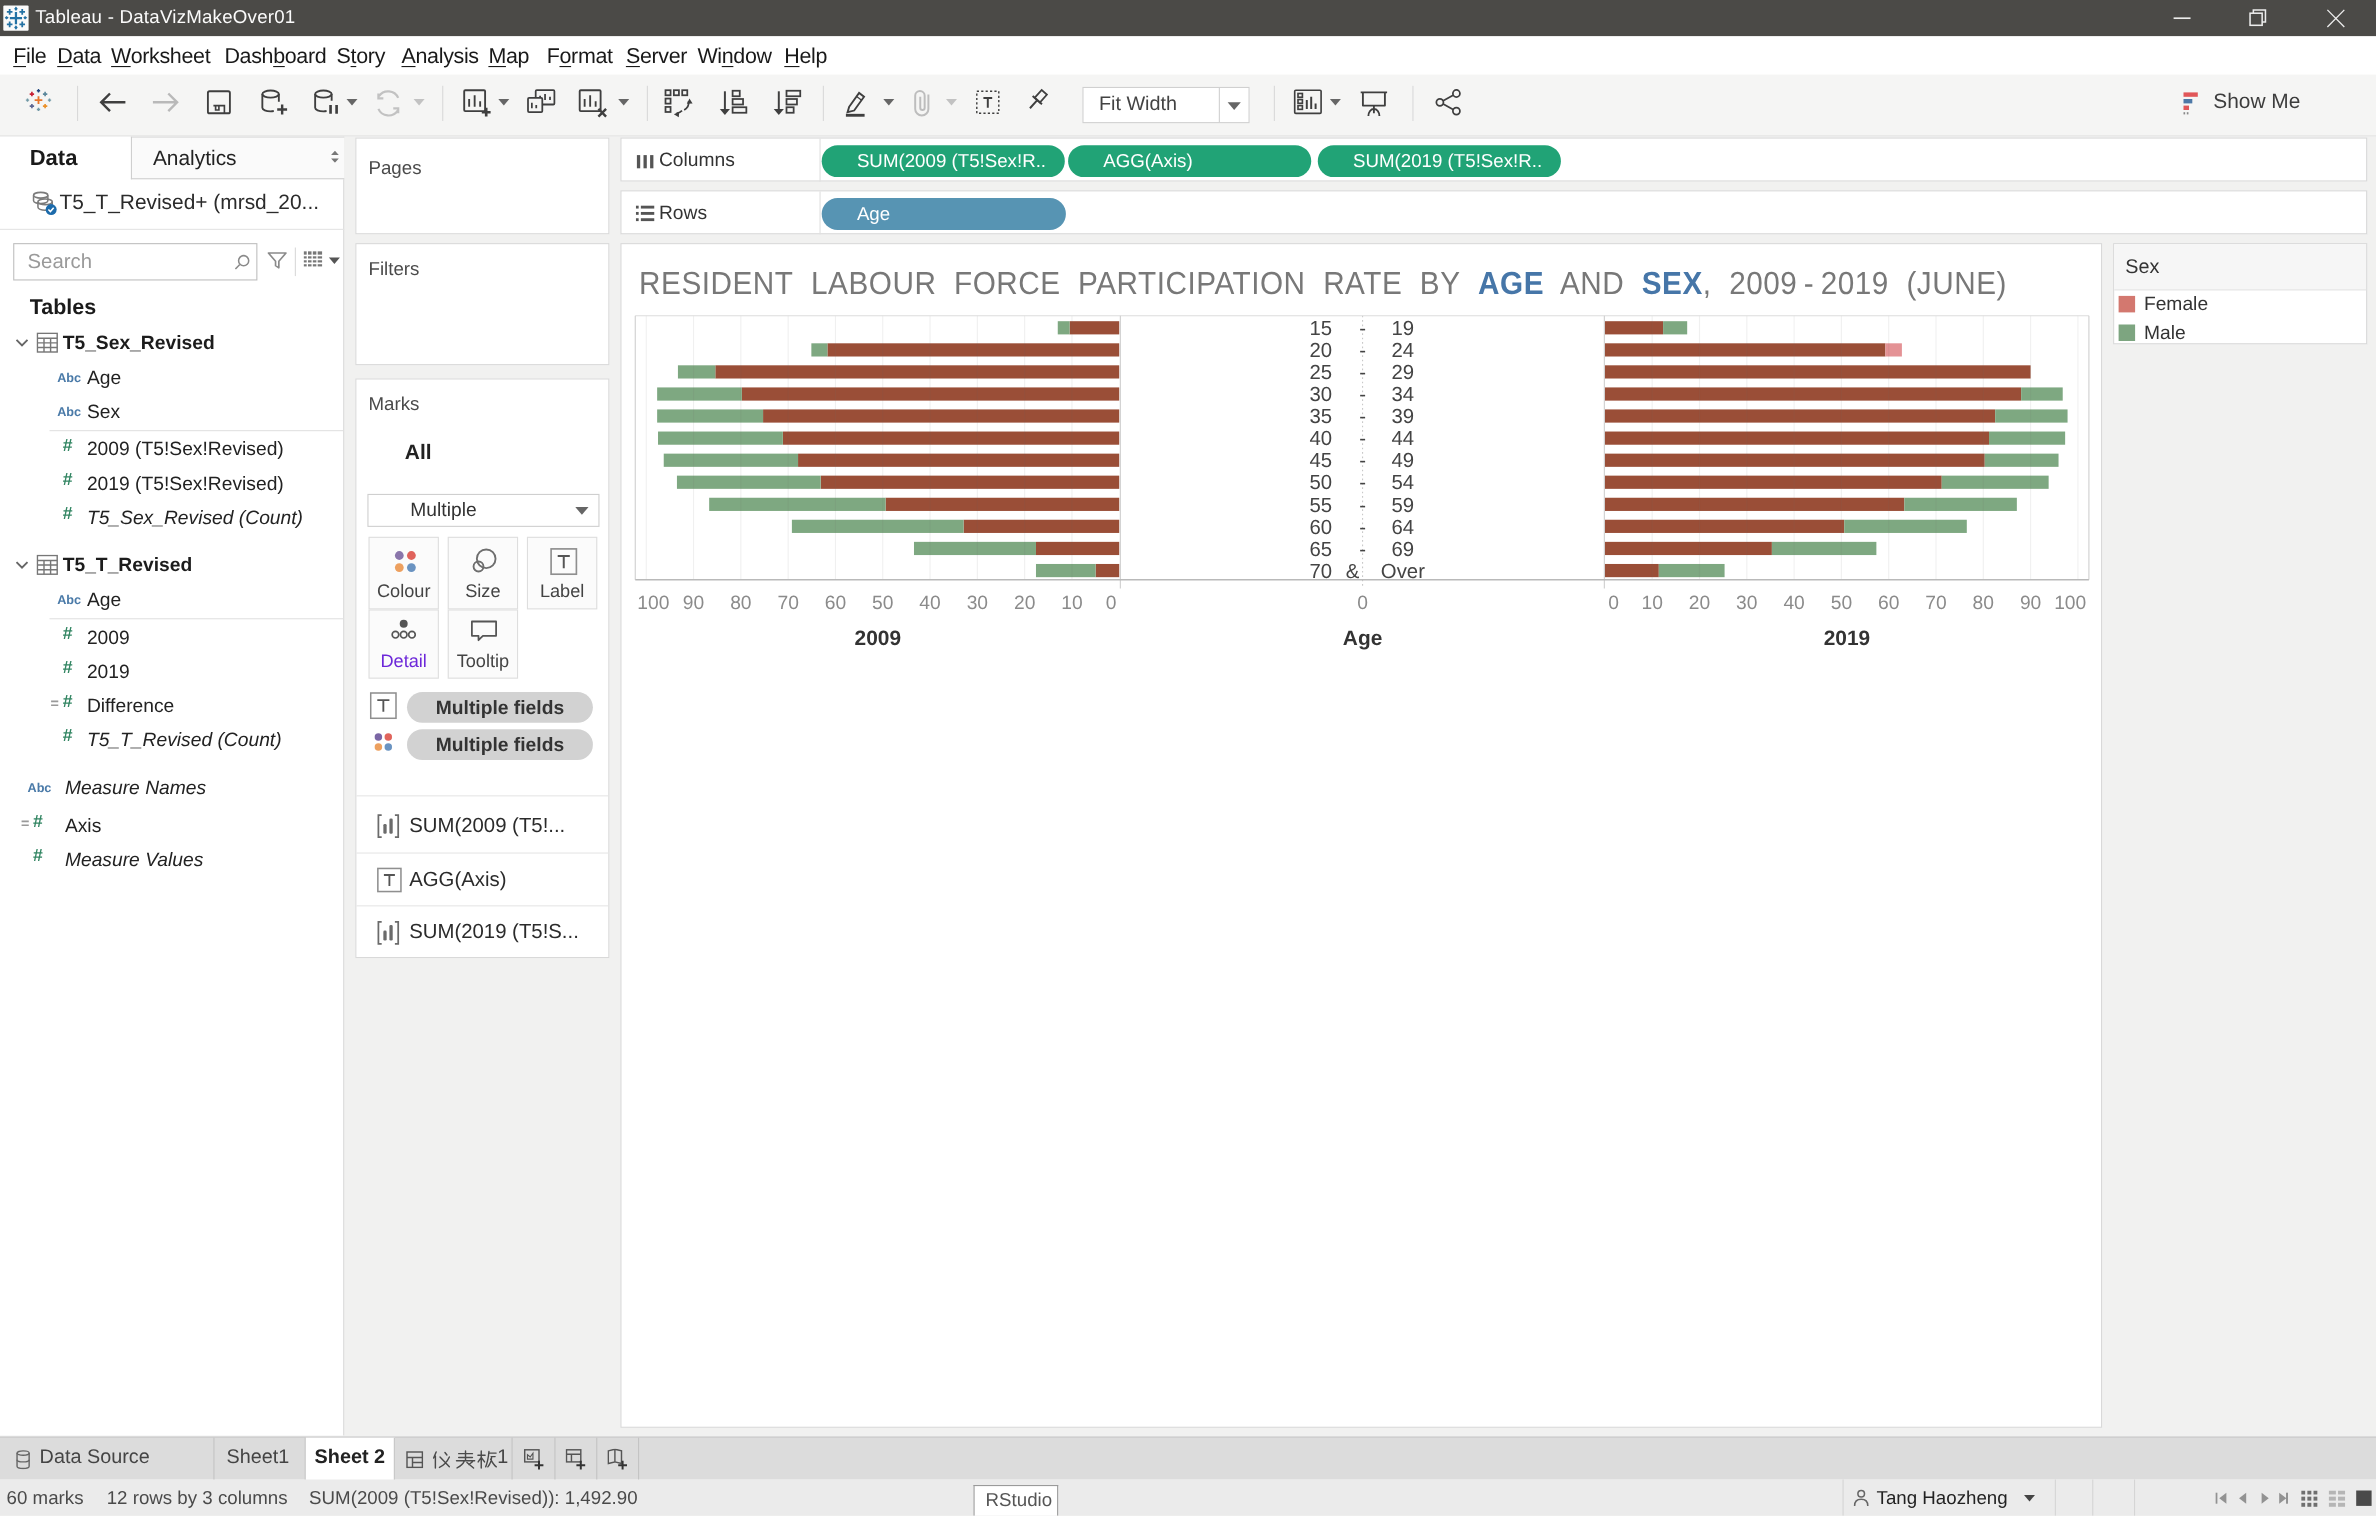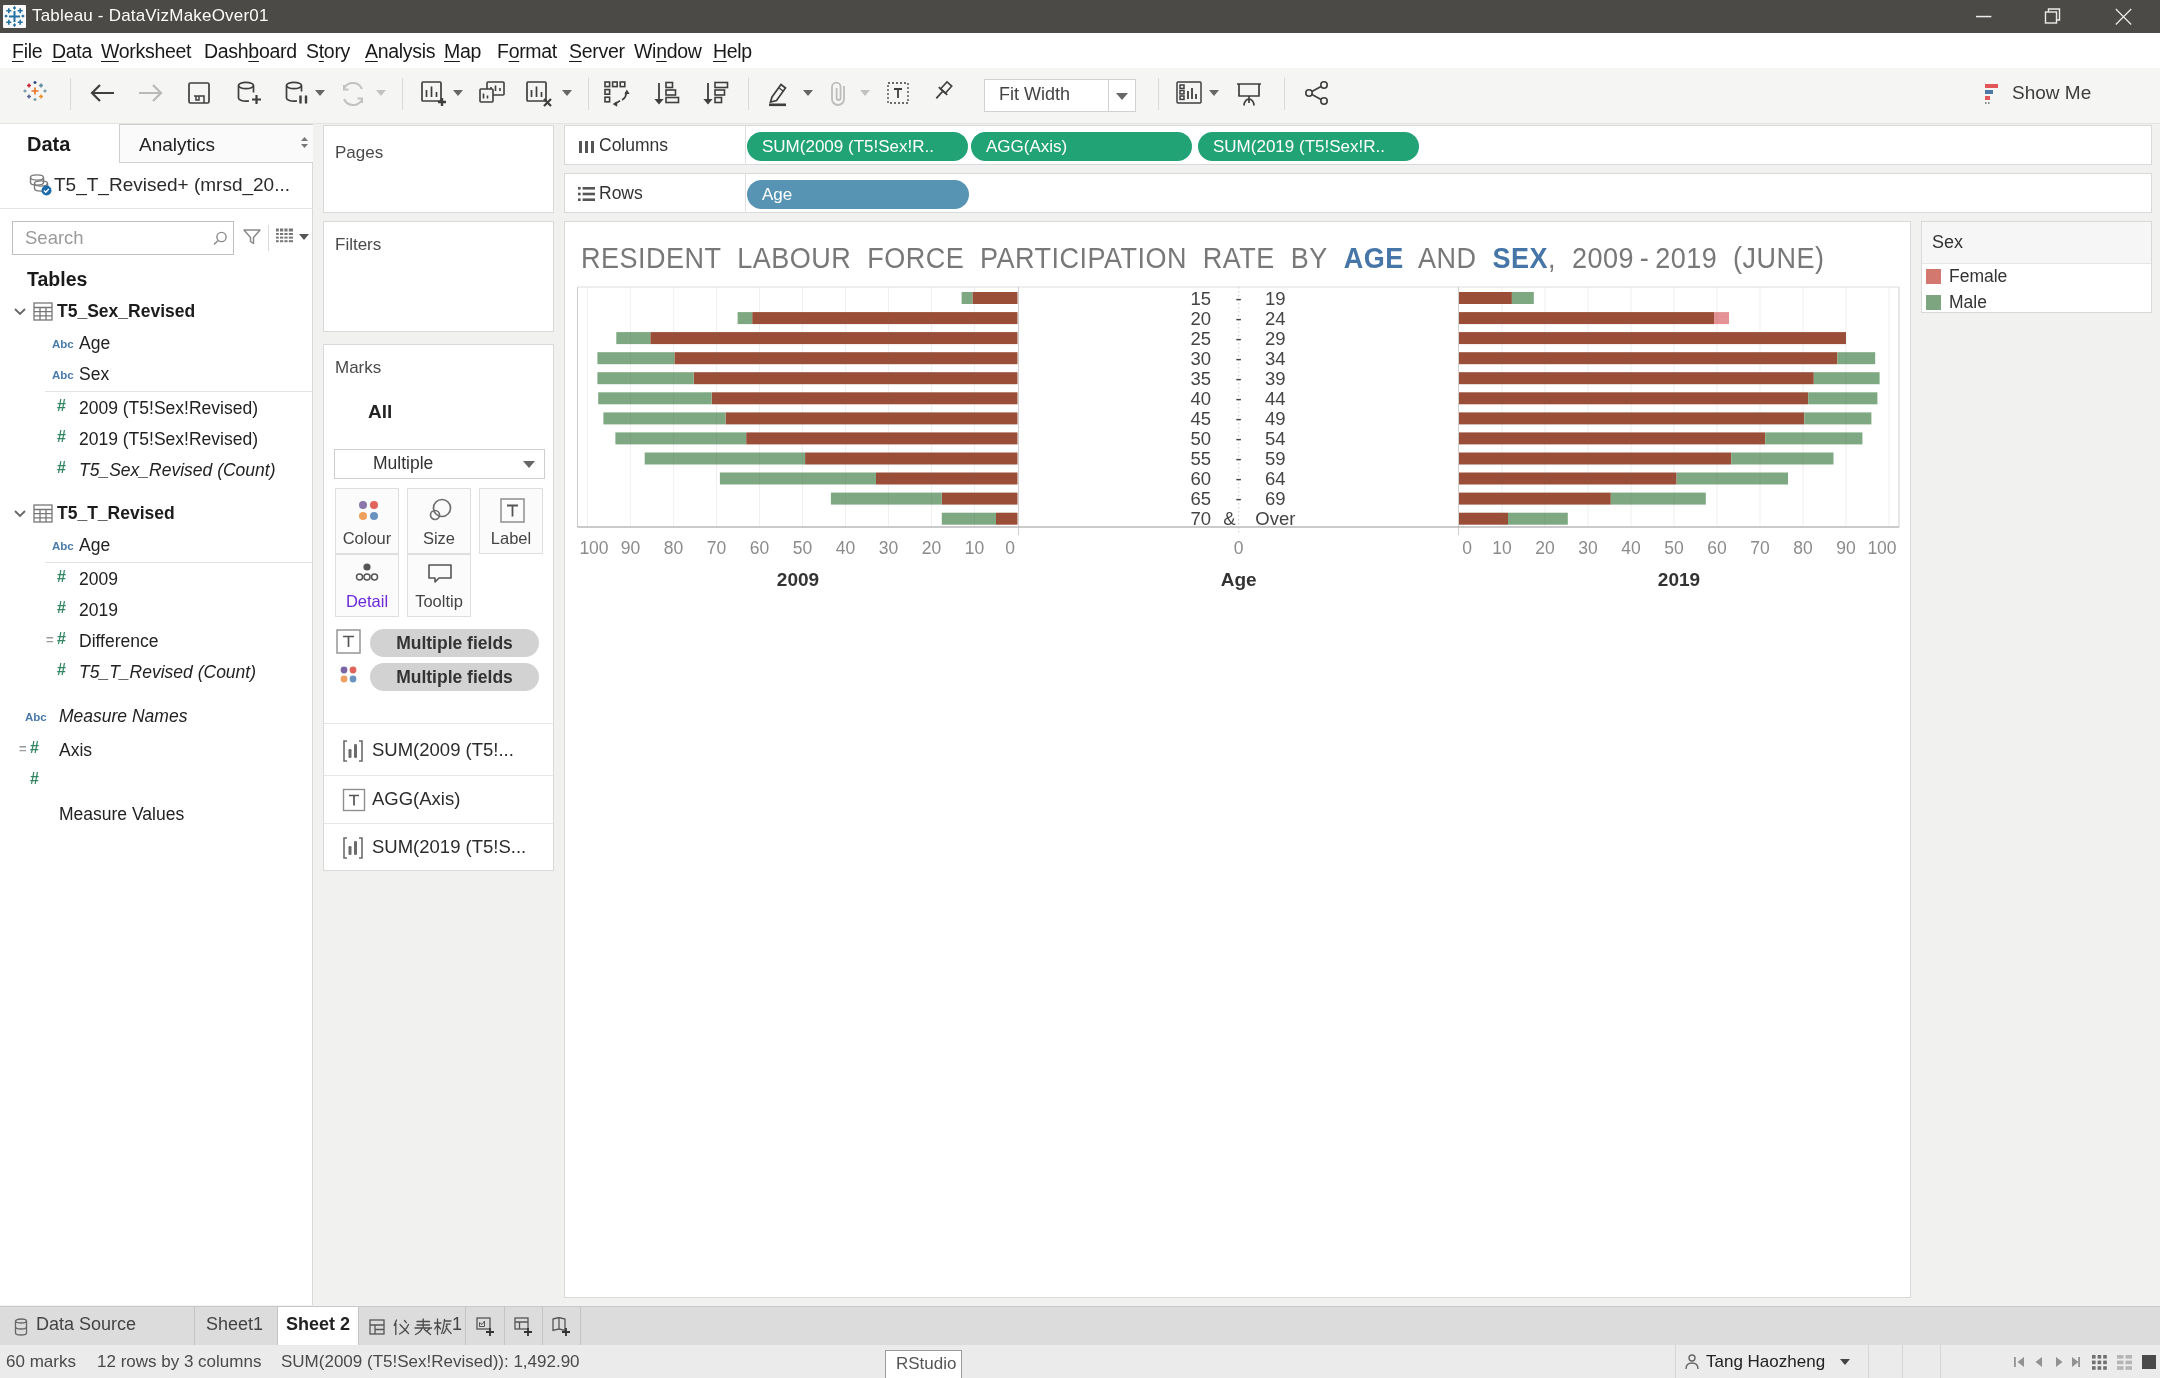--- a/index.html
+++ b/index.html
@@ -24,21 +24,21 @@
   #leftpane { position:absolute; left:0; top:120px; width:313px; height:1185px; background:#fff; border-right:1px solid #d8d8d8; }
   .card { position:absolute; background:#fff; border:1px solid #d9d9d9; }
   .cardtitle { position:absolute; left:11px; font-size:17px; color:#4a4a4a; }
   
   .trow { position:absolute; left:0; width:313px; height:30px; font-size:17.5px; color:#222; }
   .trow .lbl { position:absolute; top:4px; }
   .ab { position:absolute; top:9px; font-size:11.5px; font-weight:bold; color:#4a7aa8; }
   .hash { position:absolute; top:3px; font-size:16px; font-weight:bold; color:#338663; }
   .eq { position:absolute; top:5px; font-size:13px; font-weight:bold; color:#9a9a9a; }
   
-  .pill { position:absolute; height:29px; border-radius:15px; color:#fff; font-size:17px; line-height:29px; padding-left:15px; }
+  .pill { position:absolute; height:29px; border-radius:15px; color:#fff; font-size:17px; line-height:29px; padding-left:32px; }
   .gpill { background:#21a376; }
   .bpill { background:#5794b3; }
   
   .shelf { position:absolute; left:564px; width:1588px; height:40px; background:#fff; border:1px solid #d9d9d9; }
   .shelflbl { position:absolute; left:34px; top:9px; font-size:17.5px; color:#333; }
   
   #tabbar { position:absolute; left:0; top:1306px; width:2160px; height:39px; background:#dcdcdc; border-top:1px solid #c9c9c9;}
   .sheettab { position:absolute; top:0; height:39px; font-size:18px; color:#444; border-right:1px solid #c4c4c4; }
   #statusbar { position:absolute; left:0; top:1345px; width:2160px; height:33px; background:#ebebeb; font-size:17px; color:#4a4a4a; }
 </style>
@@ -390,21 +390,21 @@
           <div class="ab" style="left:25px;">Abc</div>
           <div class="lbl" style="left:59px;font-style:italic;">Measure Names</div>
         </div>
 <div class="trow" style="top:616px;">
           <div class="eq" style="left:19px;">=</div>
           <div class="hash" style="left:30px;">#</div>
           <div class="lbl" style="left:59px;">Axis</div>
         </div>
 <div class="trow" style="top:647px;">
           <div class="hash" style="left:30px;">#</div>
-          <div class="lbl" style="left:59px;margin-top:33px;">Measure Values</div>
+          <div class="lbl" style="left:59px;font-style:italic;">Measure Values</div>
         </div>
       </div>
   </div>
 
   <div class="card" style="left:323px;top:221px;width:231px;height:111px;">
       <div class="cardtitle" style="top:13px;">Filters</div>
     </div>
   <div class="card" style="left:323px;top:125px;width:231px;height:88px;">
       <div class="cardtitle" style="top:17px;">Pages</div>
     </div>

